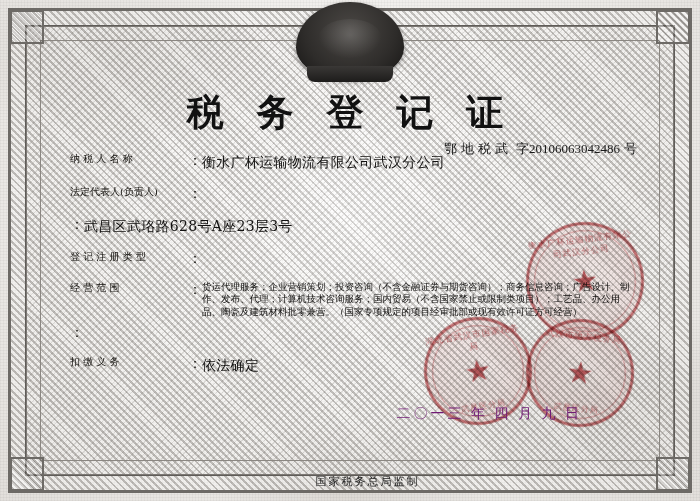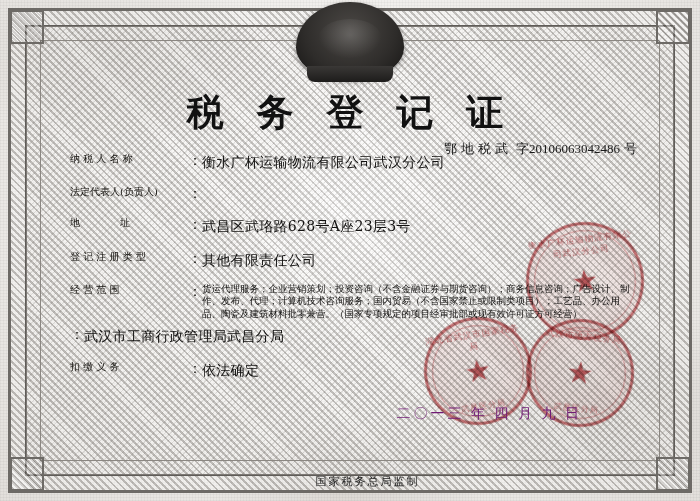--- a/index.html
+++ b/index.html
@@ -330,40 +330,37 @@
       <div class="colon">：</div>
       <div class="value">衡水广杯运输物流有限公司武汉分公司</div>
     </div>
 
     <div class="row">
       <div class="label">法定代表人(负责人)</div>
       <div class="colon">：</div>
     </div>
 
     <div class="row">
-      <div class="label">地　　　　址</div>
       <div class="colon">：</div>
       <div class="value">武昌区武珞路628号A座23层3号</div>
     </div>
 
     <div class="row">
       <div class="label">登 记 注 册 类 型</div>
       <div class="colon">：</div>
-      <div class="value">其他有限责任公司</div>
     </div>
 
     <div class="row tight">
       <div class="label">经 营 范 围</div>
       <div class="colon">：</div>
       <div class="value small">货运代理服务；企业营销策划；投资咨询（不含金融证券与期货咨询）；商务信息咨询；广告设计、制作、发布、代理；计算机技术咨询服务；国内贸易（不含国家禁止或限制类项目）；工艺品、办公用品、陶瓷及建筑材料批零兼营。（国家专项规定的项目经审批部或现有效许可证方可经营）</div>
     </div>
 
     <div class="row">
       <div class="colon">：</div>
-      <div class="value">武汉市工商行政管理局武昌分局</div>
     </div>
 
     <div class="row">
       <div class="label">扣 缴 义 务</div>
       <div class="colon">：</div>
       <div class="value">依法确定</div>
     </div>
 
   </div>
 

